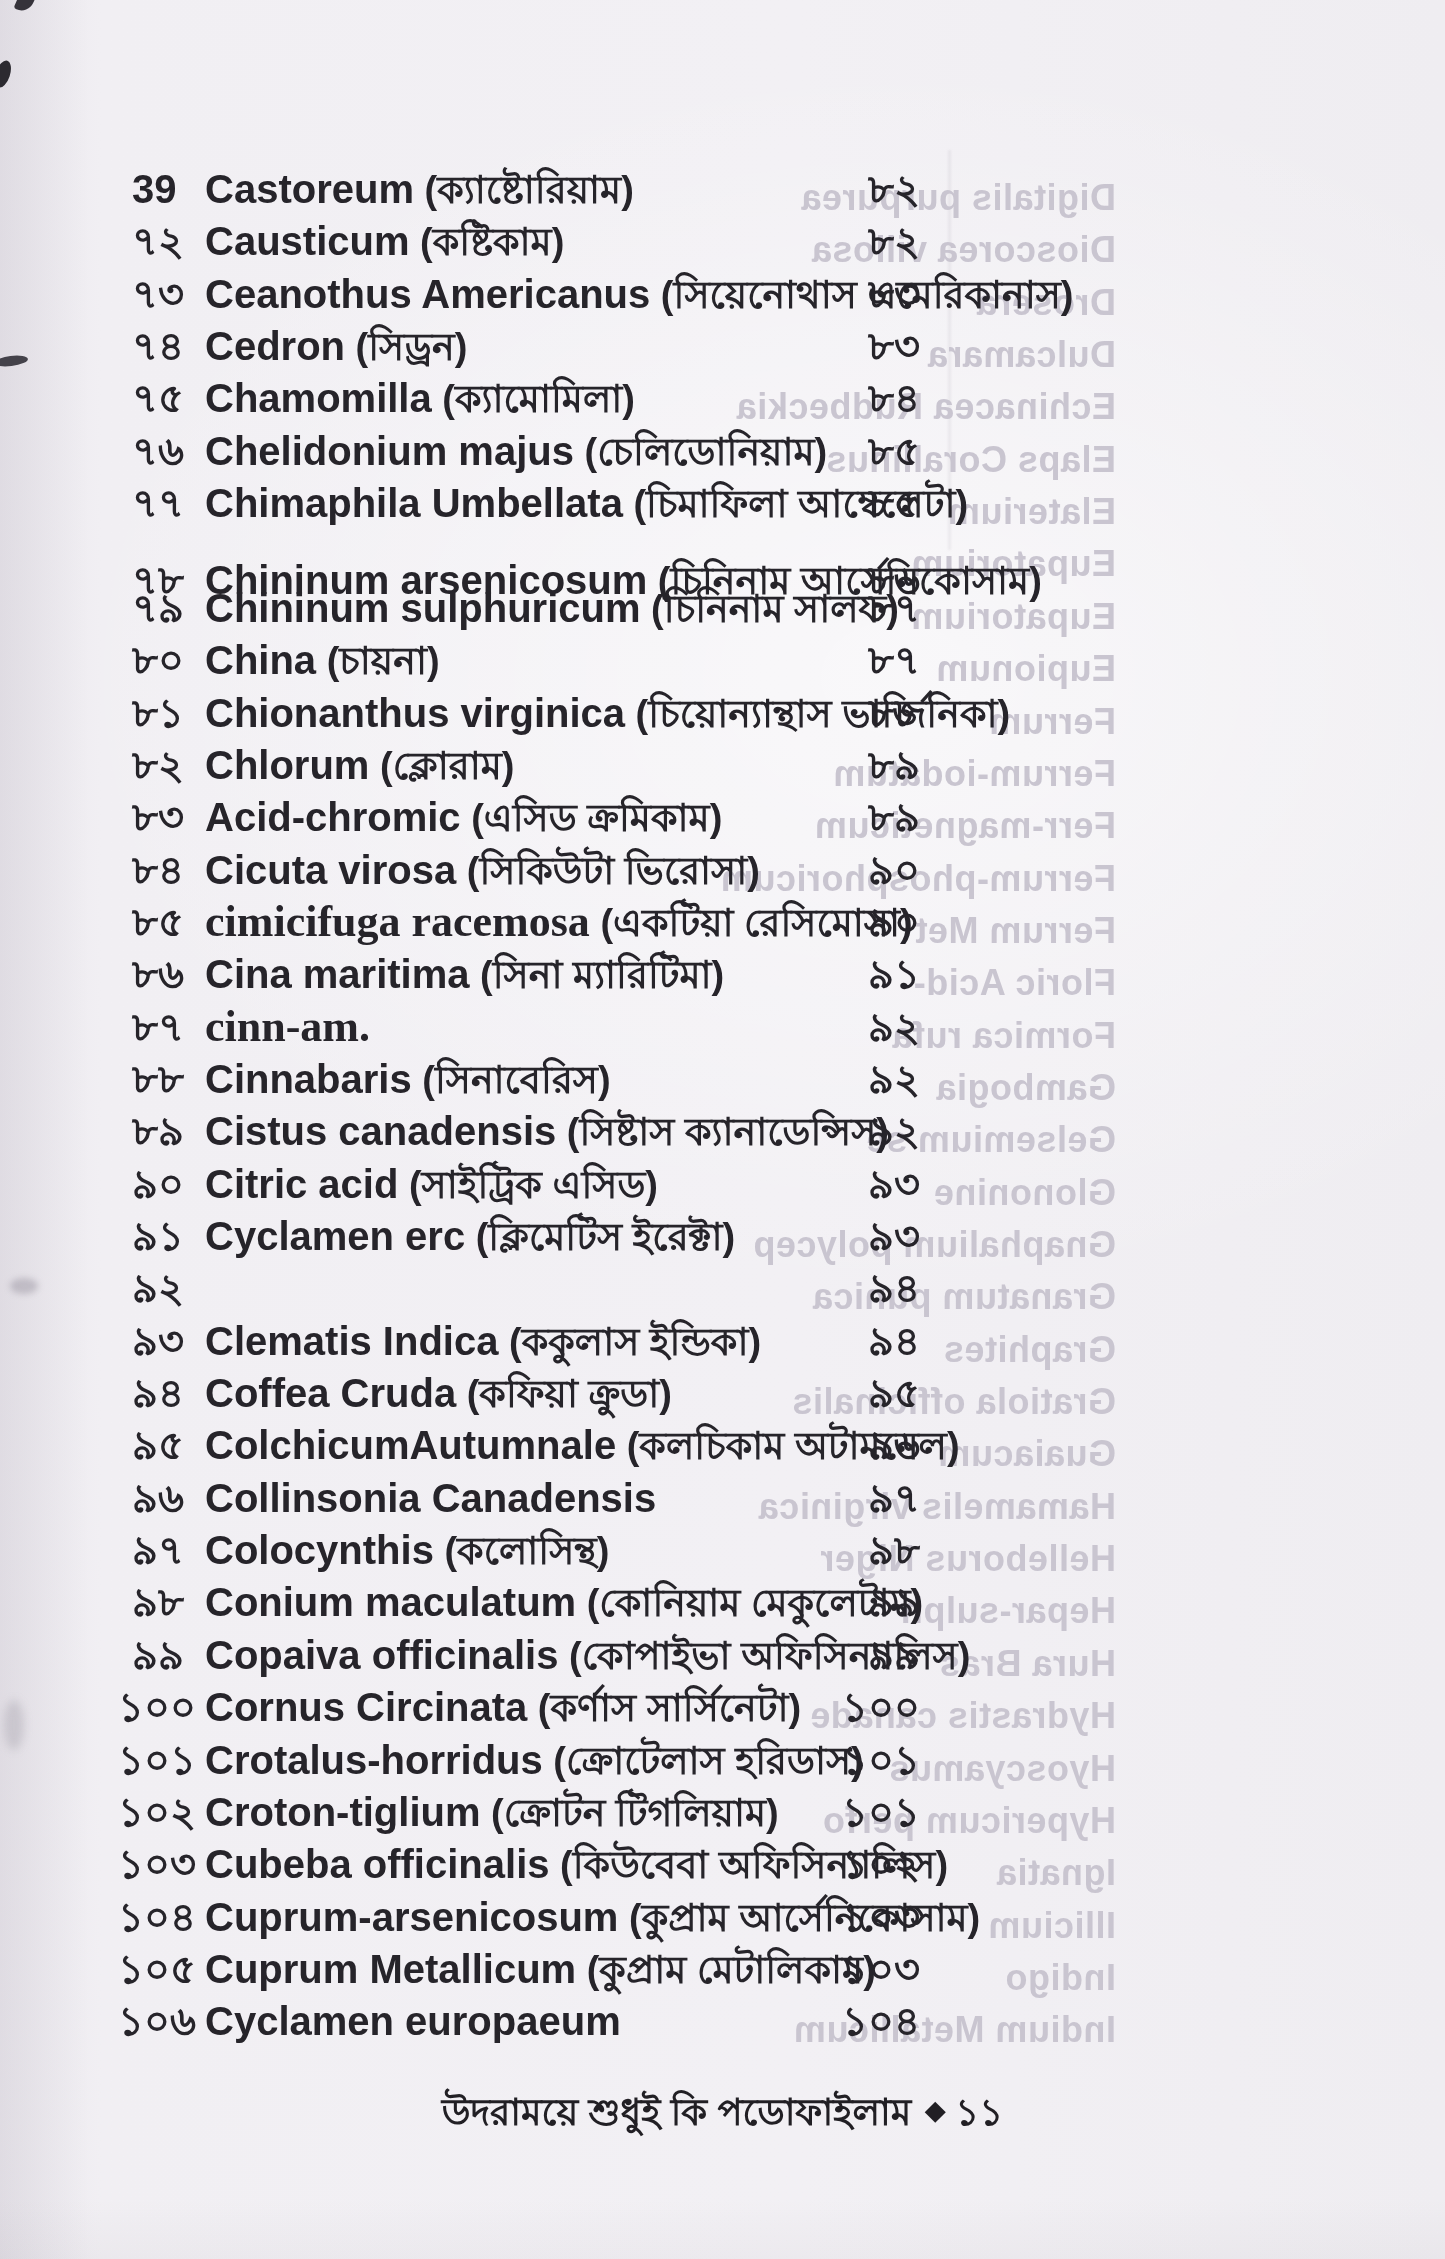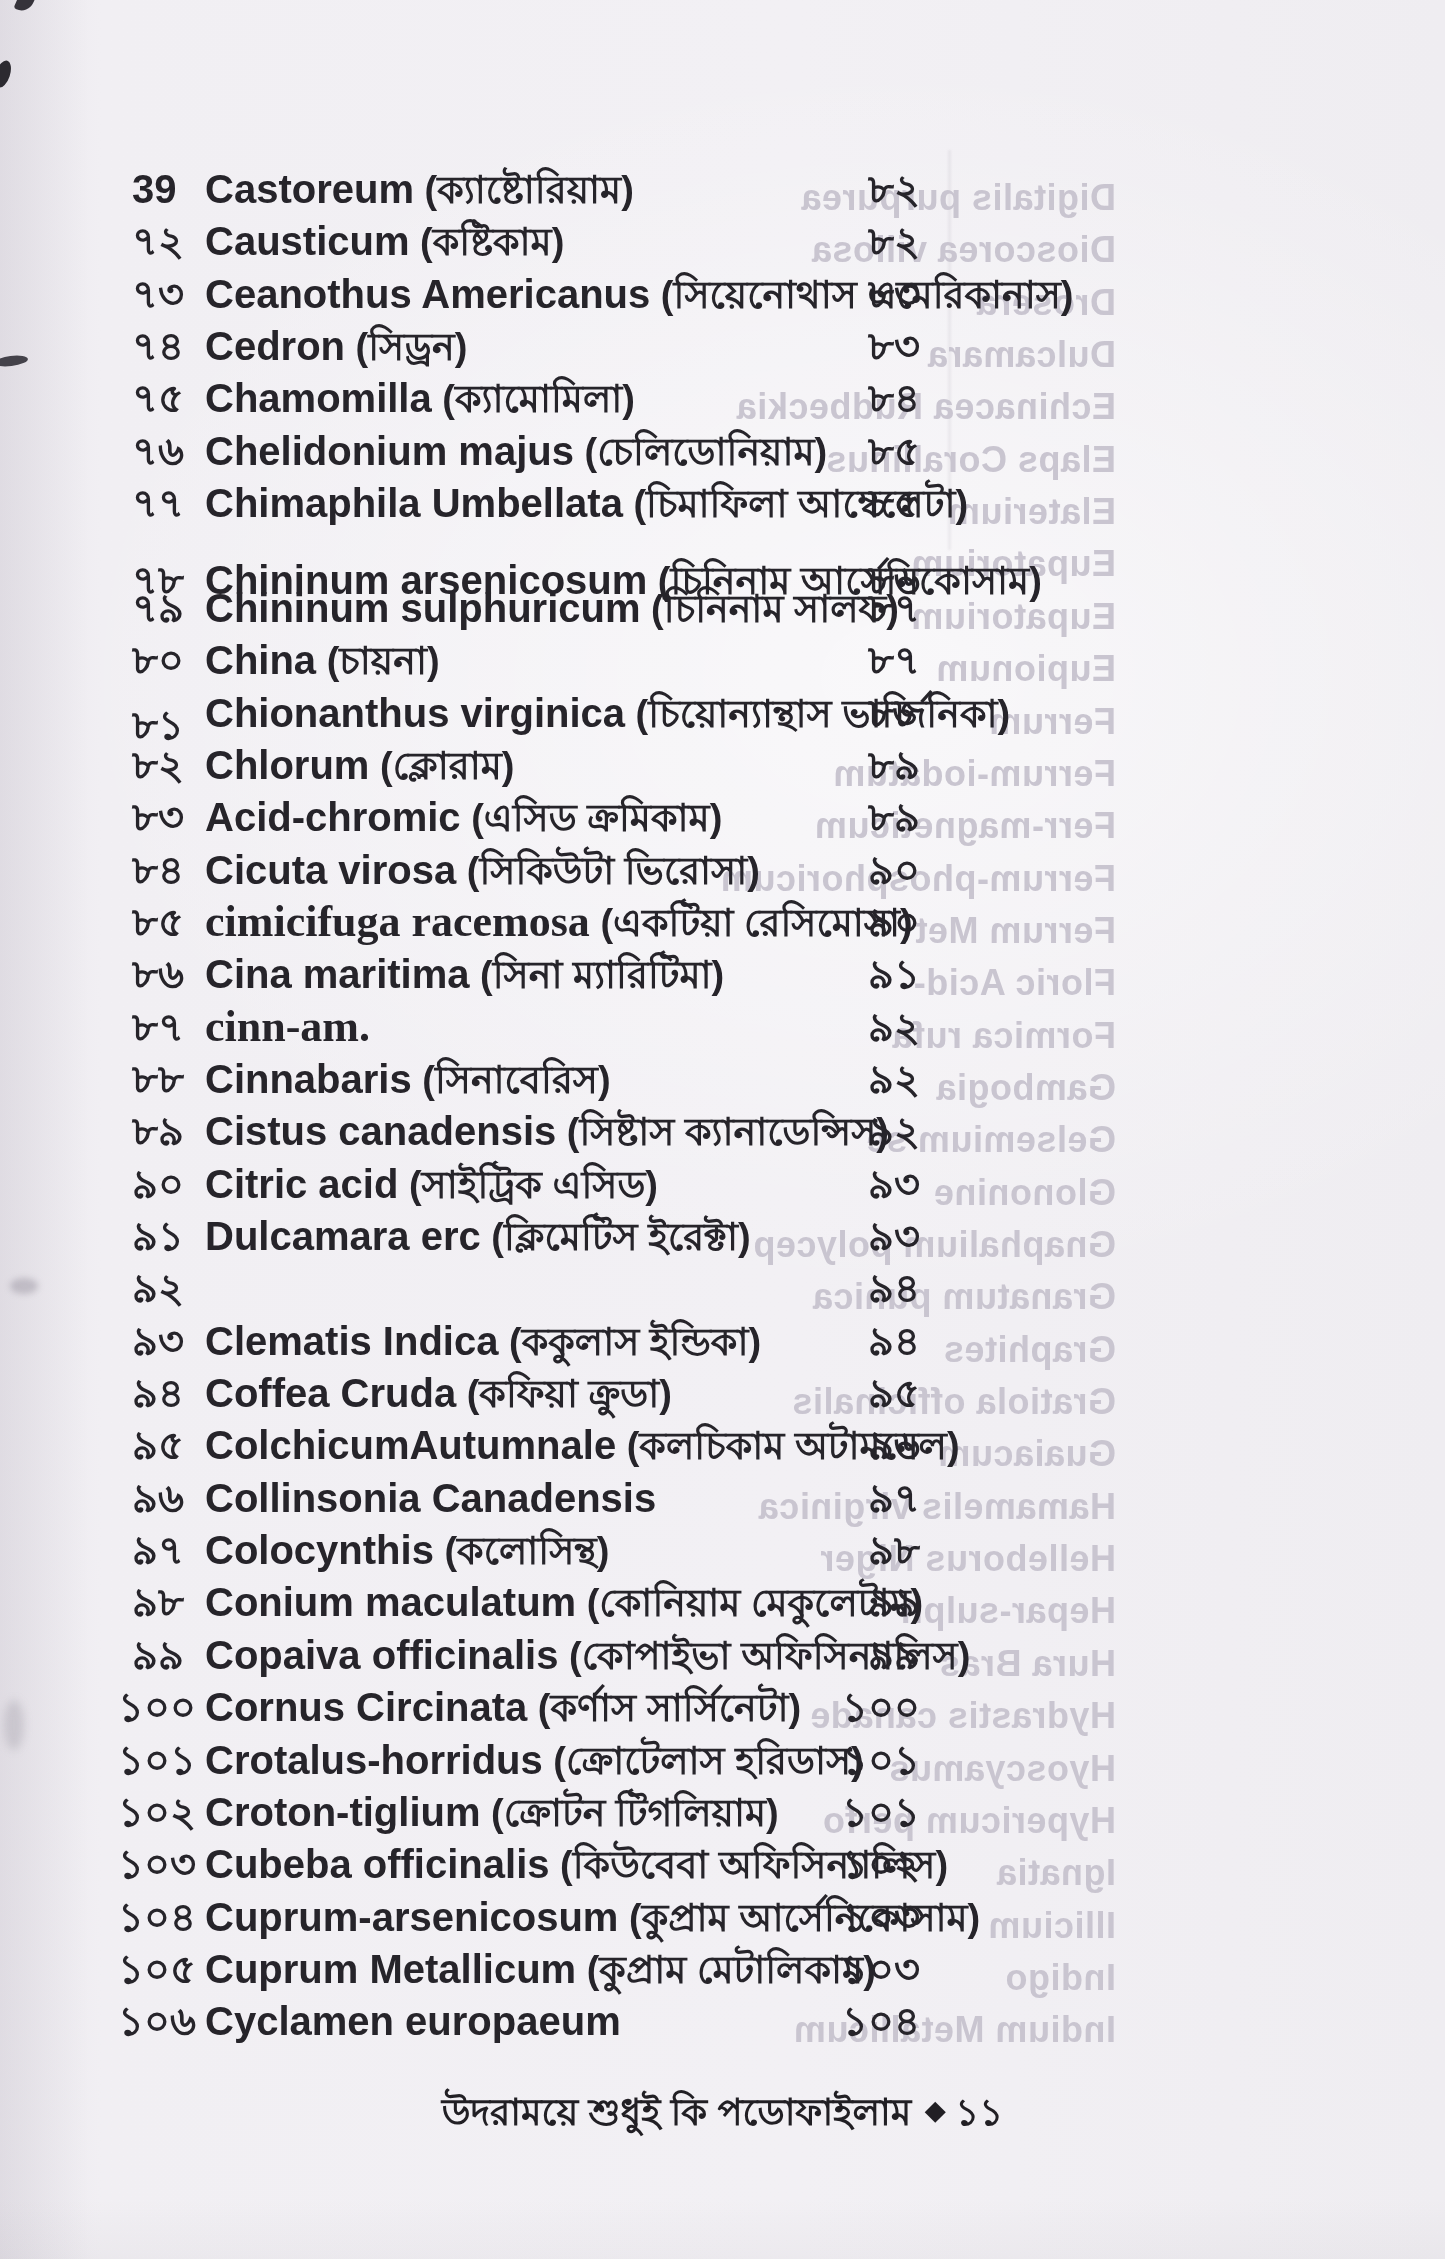--- a/index.html
+++ b/index.html
@@ -151,21 +151,21 @@
         <span class="sl" style="padding-left: 14px;">৭৯</span>
         <span class="name"><span class="latin">Chininum sulphuricum</span><span class="bn"> (চিনিনাম সালফ)</span></span>
         <span class="pg">৮৭</span>
       </div>
       <div class="row" style="top: 634.15px;">
         <span class="sl" style="padding-left: 14px;">৮০</span>
         <span class="name"><span class="latin">China</span><span class="bn"> (চায়না)</span></span>
         <span class="pg">৮৭</span>
       </div>
       <div class="row" style="top: 686.5px;">
-        <span class="sl" style="padding-left: 14px; margin-top: 12px;">৮১</span>
+        <span class="sl" style="padding-left: 14px;">৮১</span>
         <span class="name"><span class="latin">Chionanthus virginica</span><span class="bn"> (চিয়োন্যান্থাস ভার্জিনিকা)</span></span>
         <span class="pg">৮৮</span>
       </div>
       <div class="row" style="top: 738.85px;">
         <span class="sl" style="padding-left: 14px;">৮২</span>
         <span class="name"><span class="latin">Chlorum</span><span class="bn"> (ক্লোরাম)</span></span>
         <span class="pg">৮৯</span>
       </div>
       <div class="row" style="top: 791.2px;">
         <span class="sl" style="padding-left: 14px;">৮৩</span>
@@ -202,21 +202,21 @@
         <span class="name"><span class="latin">Cistus canadensis</span><span class="bn"> (সিষ্টাস ক্যানাডেন্সিস)</span></span>
         <span class="pg">৯২</span>
       </div>
       <div class="row" style="top: 1157.65px;">
         <span class="sl" style="padding-left: 14px;">৯০</span>
         <span class="name"><span class="latin">Citric acid</span><span class="bn"> (সাইট্রিক এসিড)</span></span>
         <span class="pg">৯৩</span>
       </div>
       <div class="row" style="top: 1210px;">
         <span class="sl" style="padding-left: 14px;">৯১</span>
-        <span class="name"><span class="latin">Dulcamara erc</span><span class="bn"> (ক্লিমেটিস ইরেক্টা)</span></span>
+        <span class="name"><span class="latin">Cyclamen erc</span><span class="bn"> (ক্লিমেটিস ইরেক্টা)</span></span>
         <span class="pg">৯৩</span>
       </div>
       <div class="row" style="top: 1262.35px;">
         <span class="sl" style="padding-left: 14px;">৯২</span>
         <span class="pg">৯৪</span>
       </div>
       <div class="row" style="top: 1314.7px;">
         <span class="sl" style="padding-left: 14px;">৯৩</span>
         <span class="name"><span class="latin">Clematis Indica</span><span class="bn"> (ককুলাস ইন্ডিকা)</span></span>
         <span class="pg">৯৪</span>

